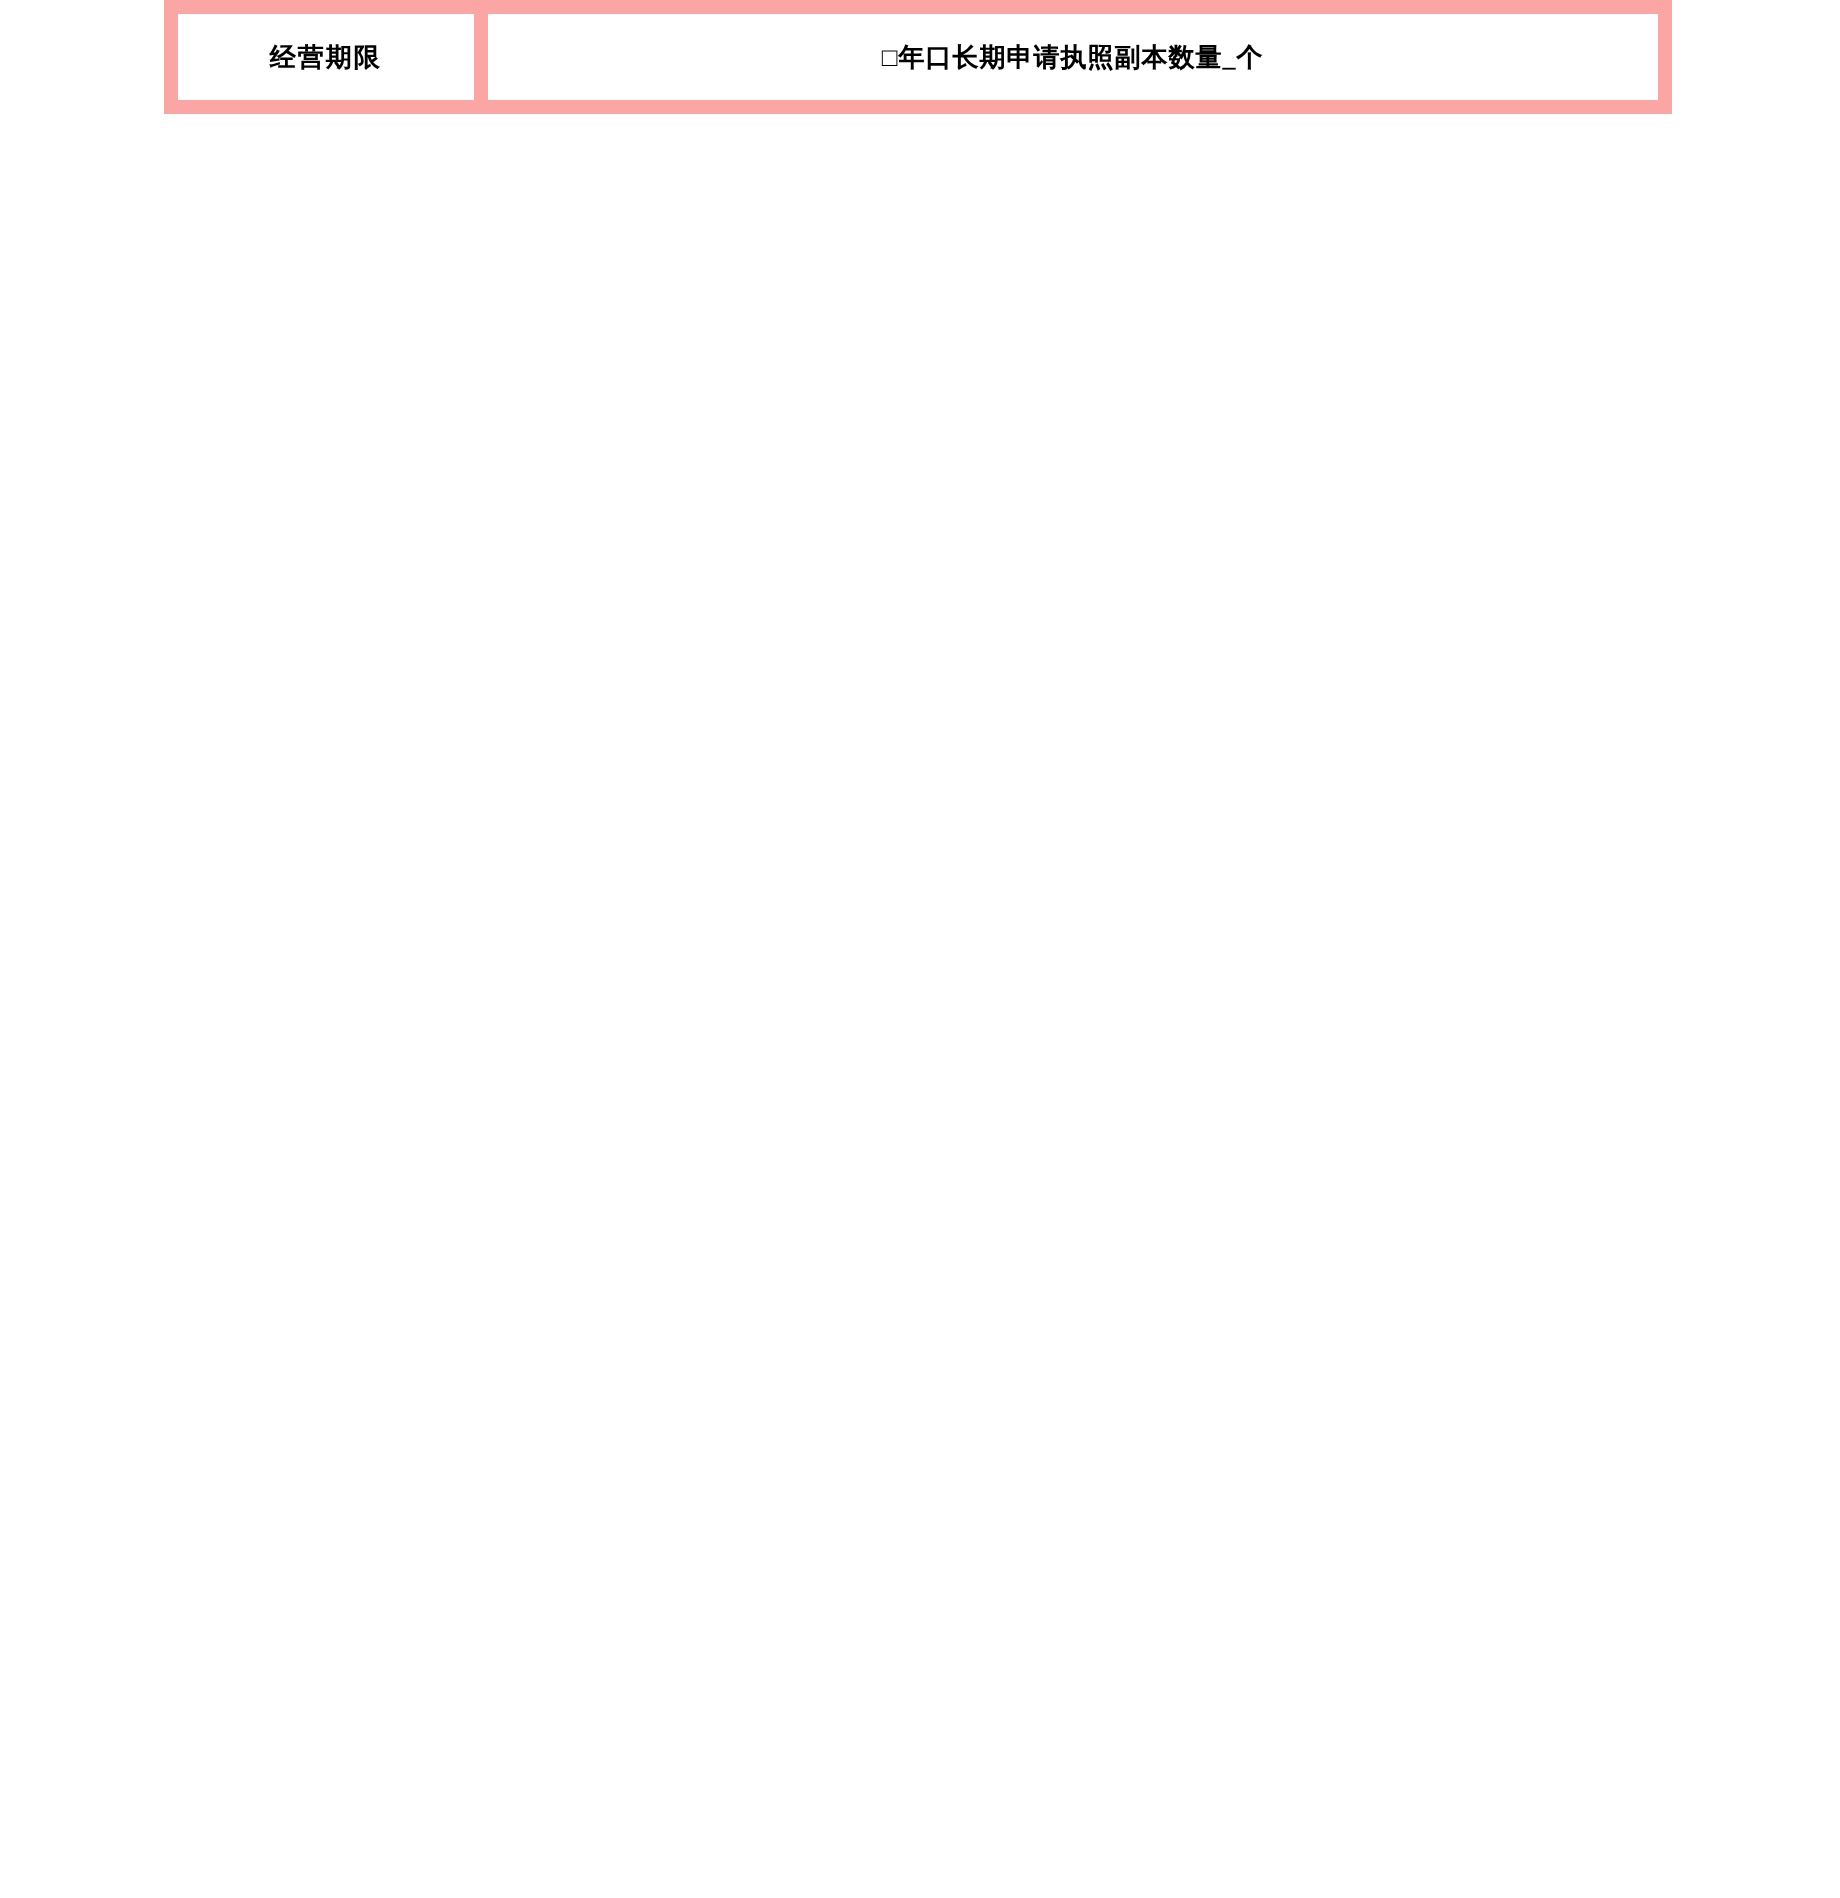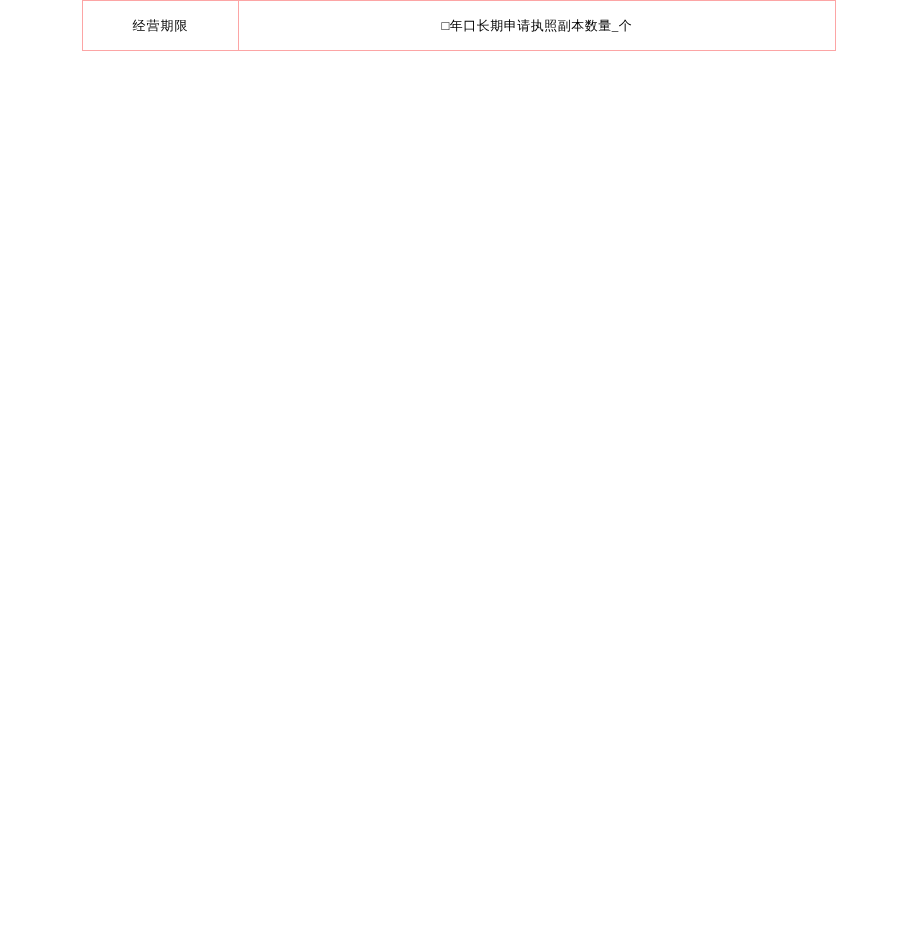--- a/index.html
+++ b/index.html
@@ -19,23 +19,24 @@
       position: absolute;
       left: 82px;
       top: 0px;
       width: 754px;
     }
     table {
       border-collapse: collapse;
       width: 100%;
     }
     td {
-      border: 1px solid #fca5a5;
+      border: 7px solid #fca5a5;
       vertical-align: middle;
       text-align: center;
+      font-weight: bold;
     }
     td.label-cell {
       width: 156px;
       height: 50px;
       padding: 0;
     }
     td.content-cell {
       width: 598px;
       height: 50px;
       padding: 12px 10px;

